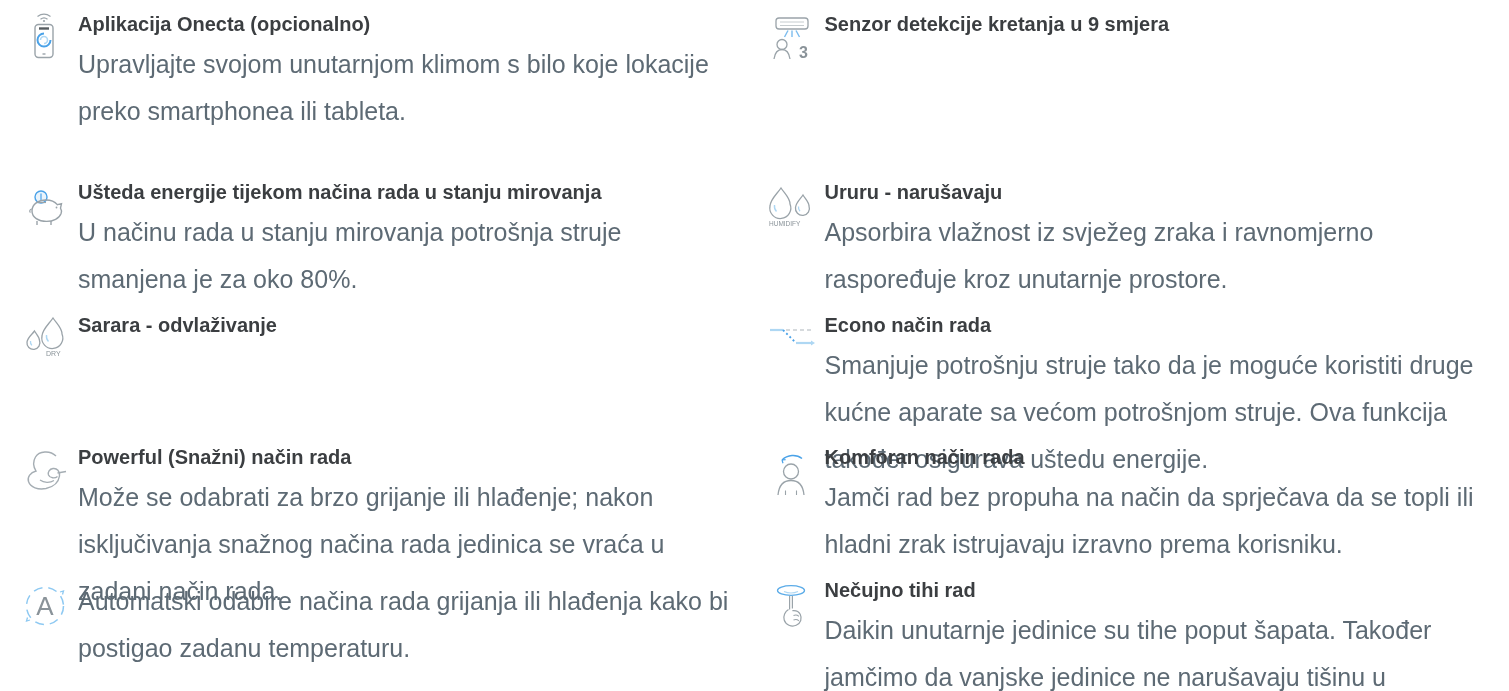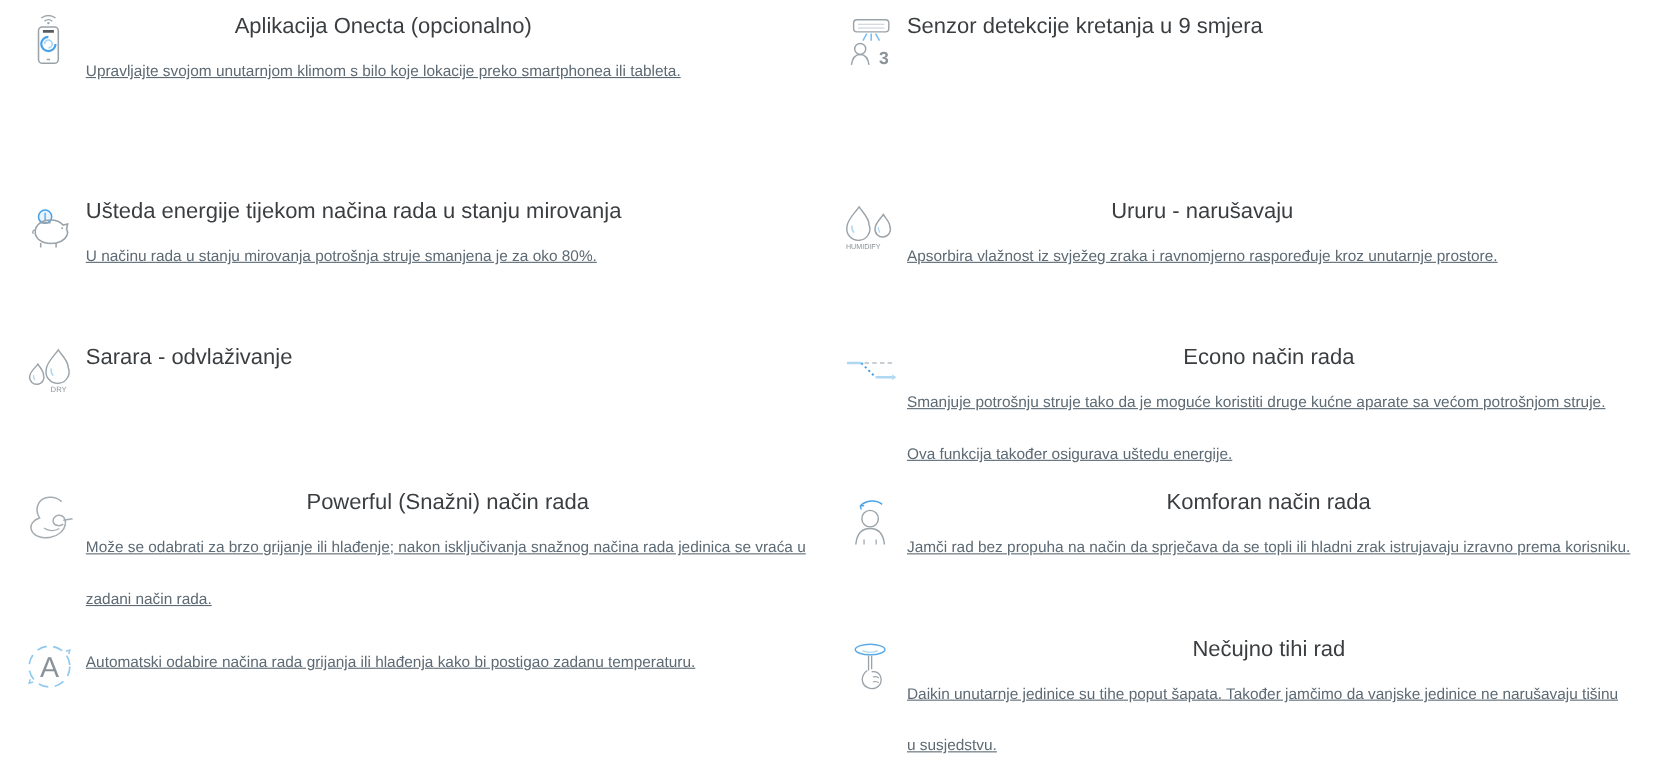--- a/index.html
+++ b/index.html
@@ -32,31 +32,29 @@
   }
   .icon-box{
     flex:0 0 58px;
     padding-top:1px;
   }
   .icon-box svg{display:block;}
   .text h3{
     margin:0 0 4px 0;
     font-size:20px;
     line-height:25px;
-    font-weight:400;
+    font-weight:700;
     color:var(--title);
-    text-align:center;
   }
   .text p{
     margin:0;
-    font-size:14px;
+    font-size:25px;
     line-height:47px;
     color:var(--body);
     max-width:658px;
-    text-decoration:underline;
   }
   .icn-label{
     font-family:"Liberation Sans", sans-serif;
     fill:#8a9399;
   }
 </style>
 </head>
 <body>
 
 <div class="features">

